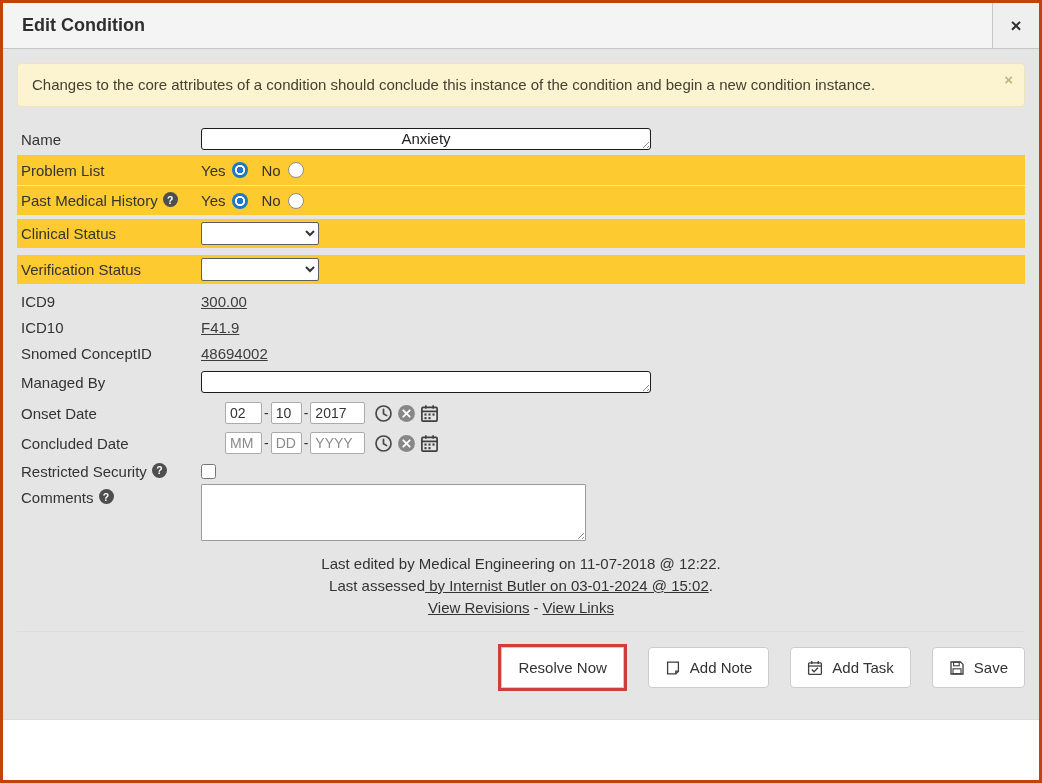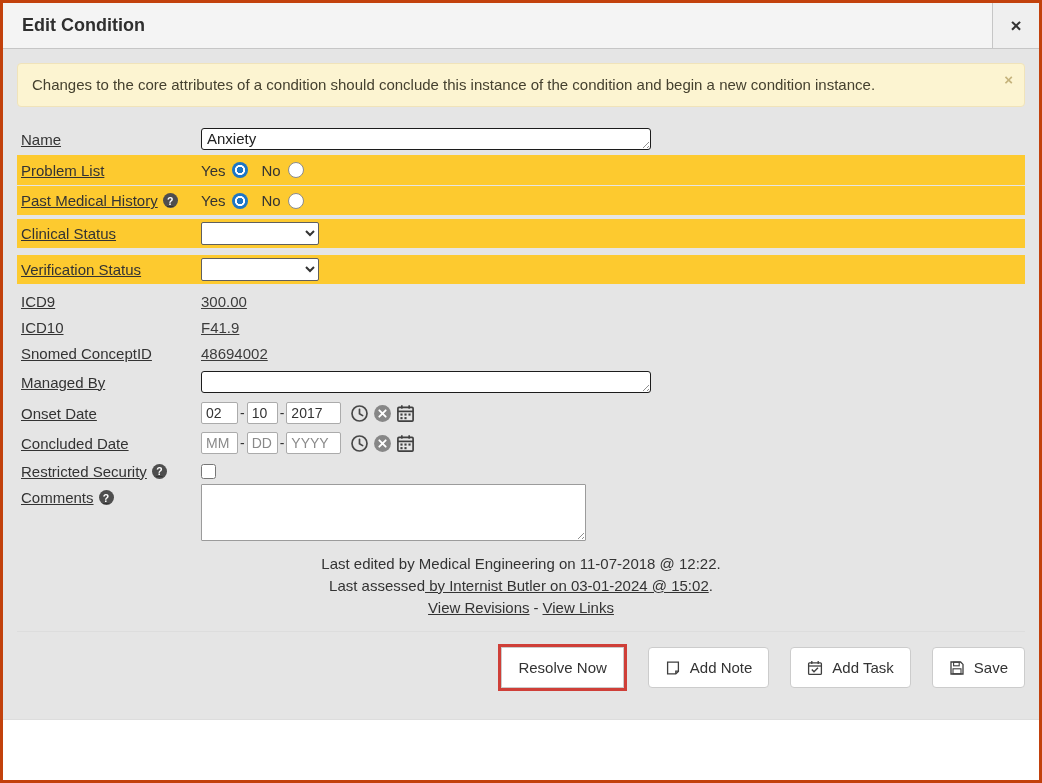--- a/index.html
+++ b/index.html
@@ -14,38 +14,38 @@
   body{font-family:"Liberation Sans",sans-serif;color:#333;background:#fff;overflow:hidden;}
   .modal{width:1042px;height:783px;border:3px solid #c2410c;background:#e5e5e5;display:flex;flex-direction:column;}
   .modal-header{height:46px;flex:0 0 46px;background:#f4f4f4;border-bottom:1px solid #c6c6c6;display:flex;align-items:center;}
   .modal-title{font-size:18px;font-weight:700;color:#2f2f2f;margin-left:19px;flex:1;}
   .modal-close{width:47px;height:45px;border:none;border-left:1px solid #c6c6c6;background:#efefef;font-size:19px;font-weight:700;color:#333;cursor:pointer;font-family:inherit;}
   .modal-body{padding:14px 14px 0;flex:1;overflow:hidden;}
   .note{position:relative;background:var(--note-bg);border:1px solid var(--note-border);border-radius:4px;padding:9px 34px 9px 14px;font-size:15px;line-height:24px;color:#45412f;margin-bottom:16px;}
   .note b{font-weight:700;}
   .note-close{position:absolute;top:7px;right:11px;border:none;background:none;color:#c5b37c;font-size:15px;font-weight:700;cursor:pointer;font-family:inherit;}
   .frow{display:flex;align-items:center;min-height:26px;}
-  .frow > label{flex:0 0 184px;padding-left:4px;font-size:15px;color:#333;display:flex;align-items:center;gap:5px;text-decoration:underline;}
+  .frow > label{flex:0 0 184px;padding-left:4px;font-size:15px;color:#333;display:flex;align-items:flex-start;gap:5px;}
   .frow .field{flex:1;display:flex;align-items:center;}
   .yellow{background:var(--highlight);min-height:29px;}
   .r-name{min-height:32px;}
   .r-problem{margin-bottom:1px;min-height:30px;}
   .r-pmh{margin-bottom:4px;}
   .r-clinical{margin-bottom:7px;}
   .r-verification{margin-bottom:4px;}
   .r-icd{min-height:26px;}
   .r-managed{min-height:32px;}
-  .r-date{min-height:30px;}
+  .r-date{min-height:30px;gap:24px;}
   .r-restricted{min-height:26px;}
   .r-comments{align-items:flex-start;}
   .r-comments > label{margin-top:5px;}
   .qicon{width:15px;height:15px;border-radius:50%;background:#4e4e4e;color:#fff;font-size:10.5px;font-weight:700;display:inline-flex;align-items:center;justify-content:center;cursor:pointer;flex:0 0 15px;}
   .ta-wrap{position:relative;display:inline-block;line-height:0;}
   .grip{position:absolute;right:2px;bottom:2px;width:9px;height:9px;pointer-events:none;background:repeating-linear-gradient(135deg,transparent 0 2px,#8f8f8f 2px 3px);clip-path:polygon(100% 0,100% 100%,0 100%);}
-  .text-line{width:450px;height:22px;border:1px solid #1c1c1c;border-radius:3px;resize:none;overflow:hidden;font-family:inherit;font-size:15px;padding:1px 5px;line-height:18px;color:#222;background:#fff;}
+  .text-line{width:450px;height:22px;border:1px solid #1c1c1c;border-radius:3px;resize:none;overflow:hidden;font-family:inherit;font-size:15px;padding:1px 5px;line-height:18px;color:#222;background:#fff;text-align:center;}
   .radio-group{display:flex;align-items:center;gap:7px;font-size:15px;}
   .radio{width:16px;height:16px;border-radius:50%;display:inline-block;cursor:pointer;margin-right:6px;}
   .radio.unchecked{border:1px solid #8b8b8b;background:#fff;}
   .radio.checked{background:radial-gradient(circle,var(--radio-accent) 0 3px,#fff 3.5px 4.8px,var(--radio-accent) 5.4px);}
   .status-select{width:118px;height:23px;border:1px solid #5f5f5f;border-radius:2px;background:#fff;font-family:inherit;font-size:14px;color:#333;}
   .code-link{color:#3c3c3c;text-decoration:underline;font-size:15px;cursor:pointer;}
   .d-in{height:22px;border:1px solid #ababab;border-radius:2px;font-family:inherit;font-size:14px;padding:0 4px;color:#333;background:#fff;}
   .d-in::placeholder{color:#8a8a8a;}
   .d-mm{width:37px;}
   .d-dd{width:31px;}

